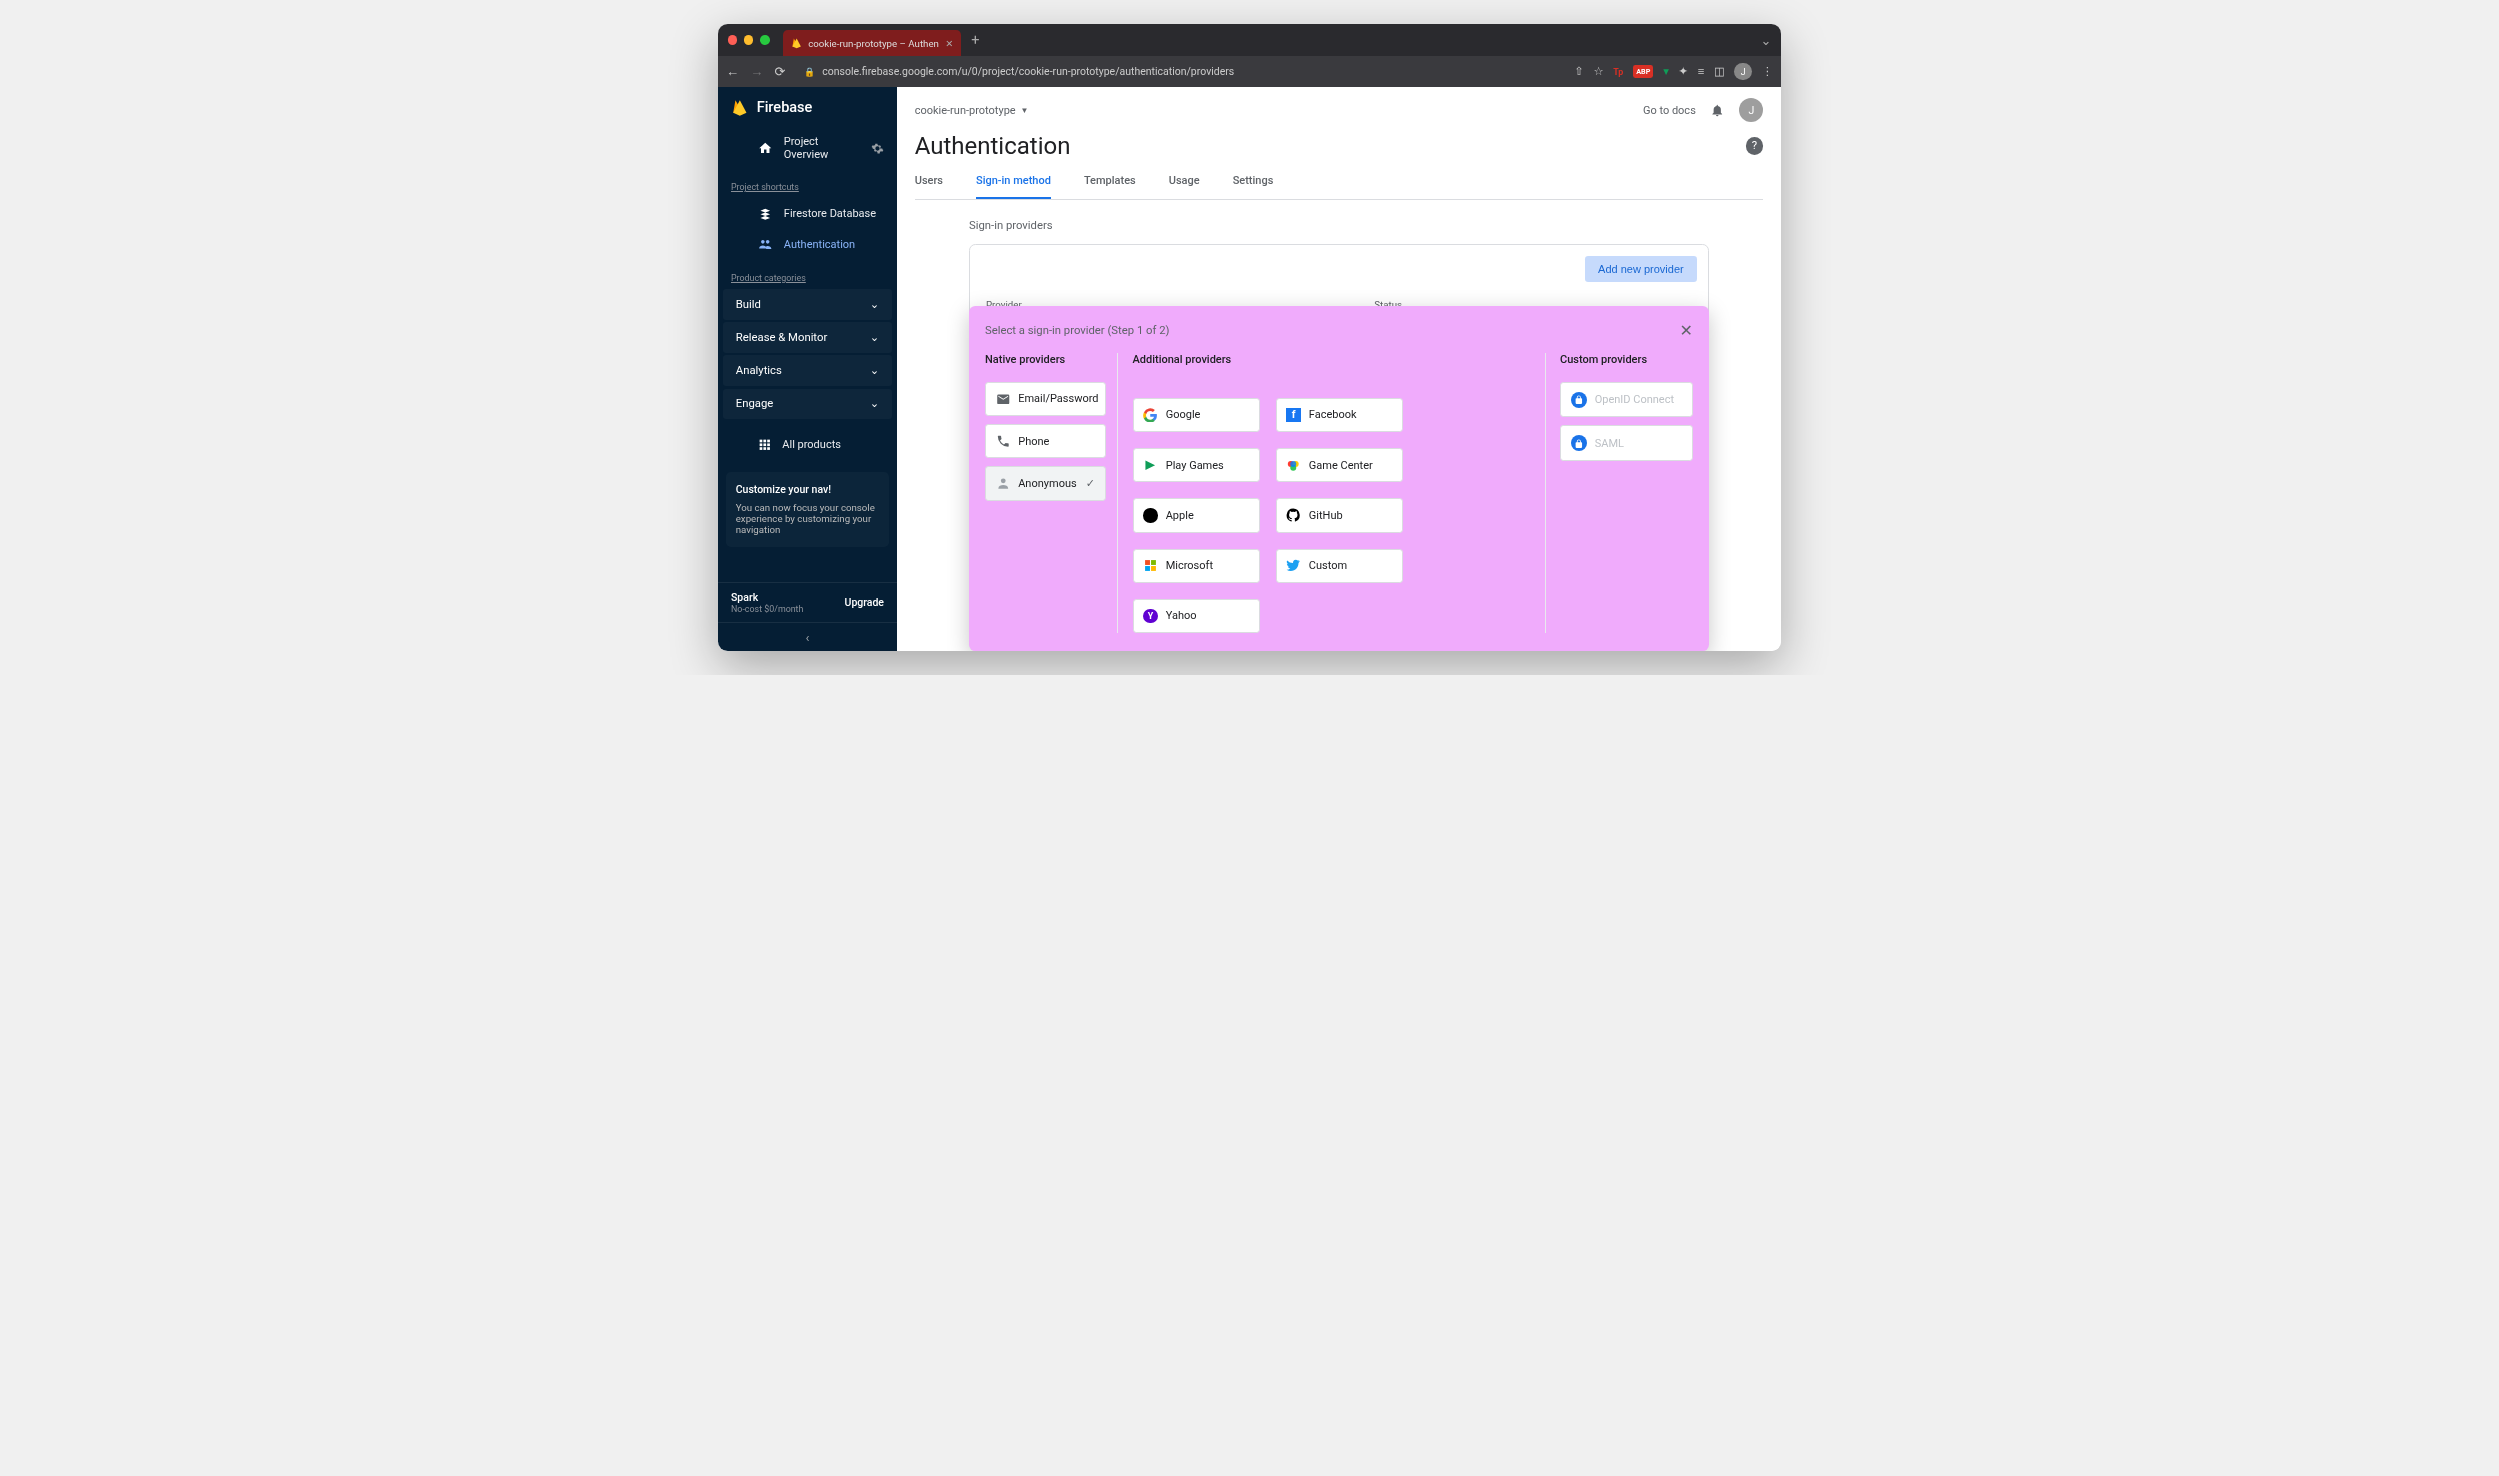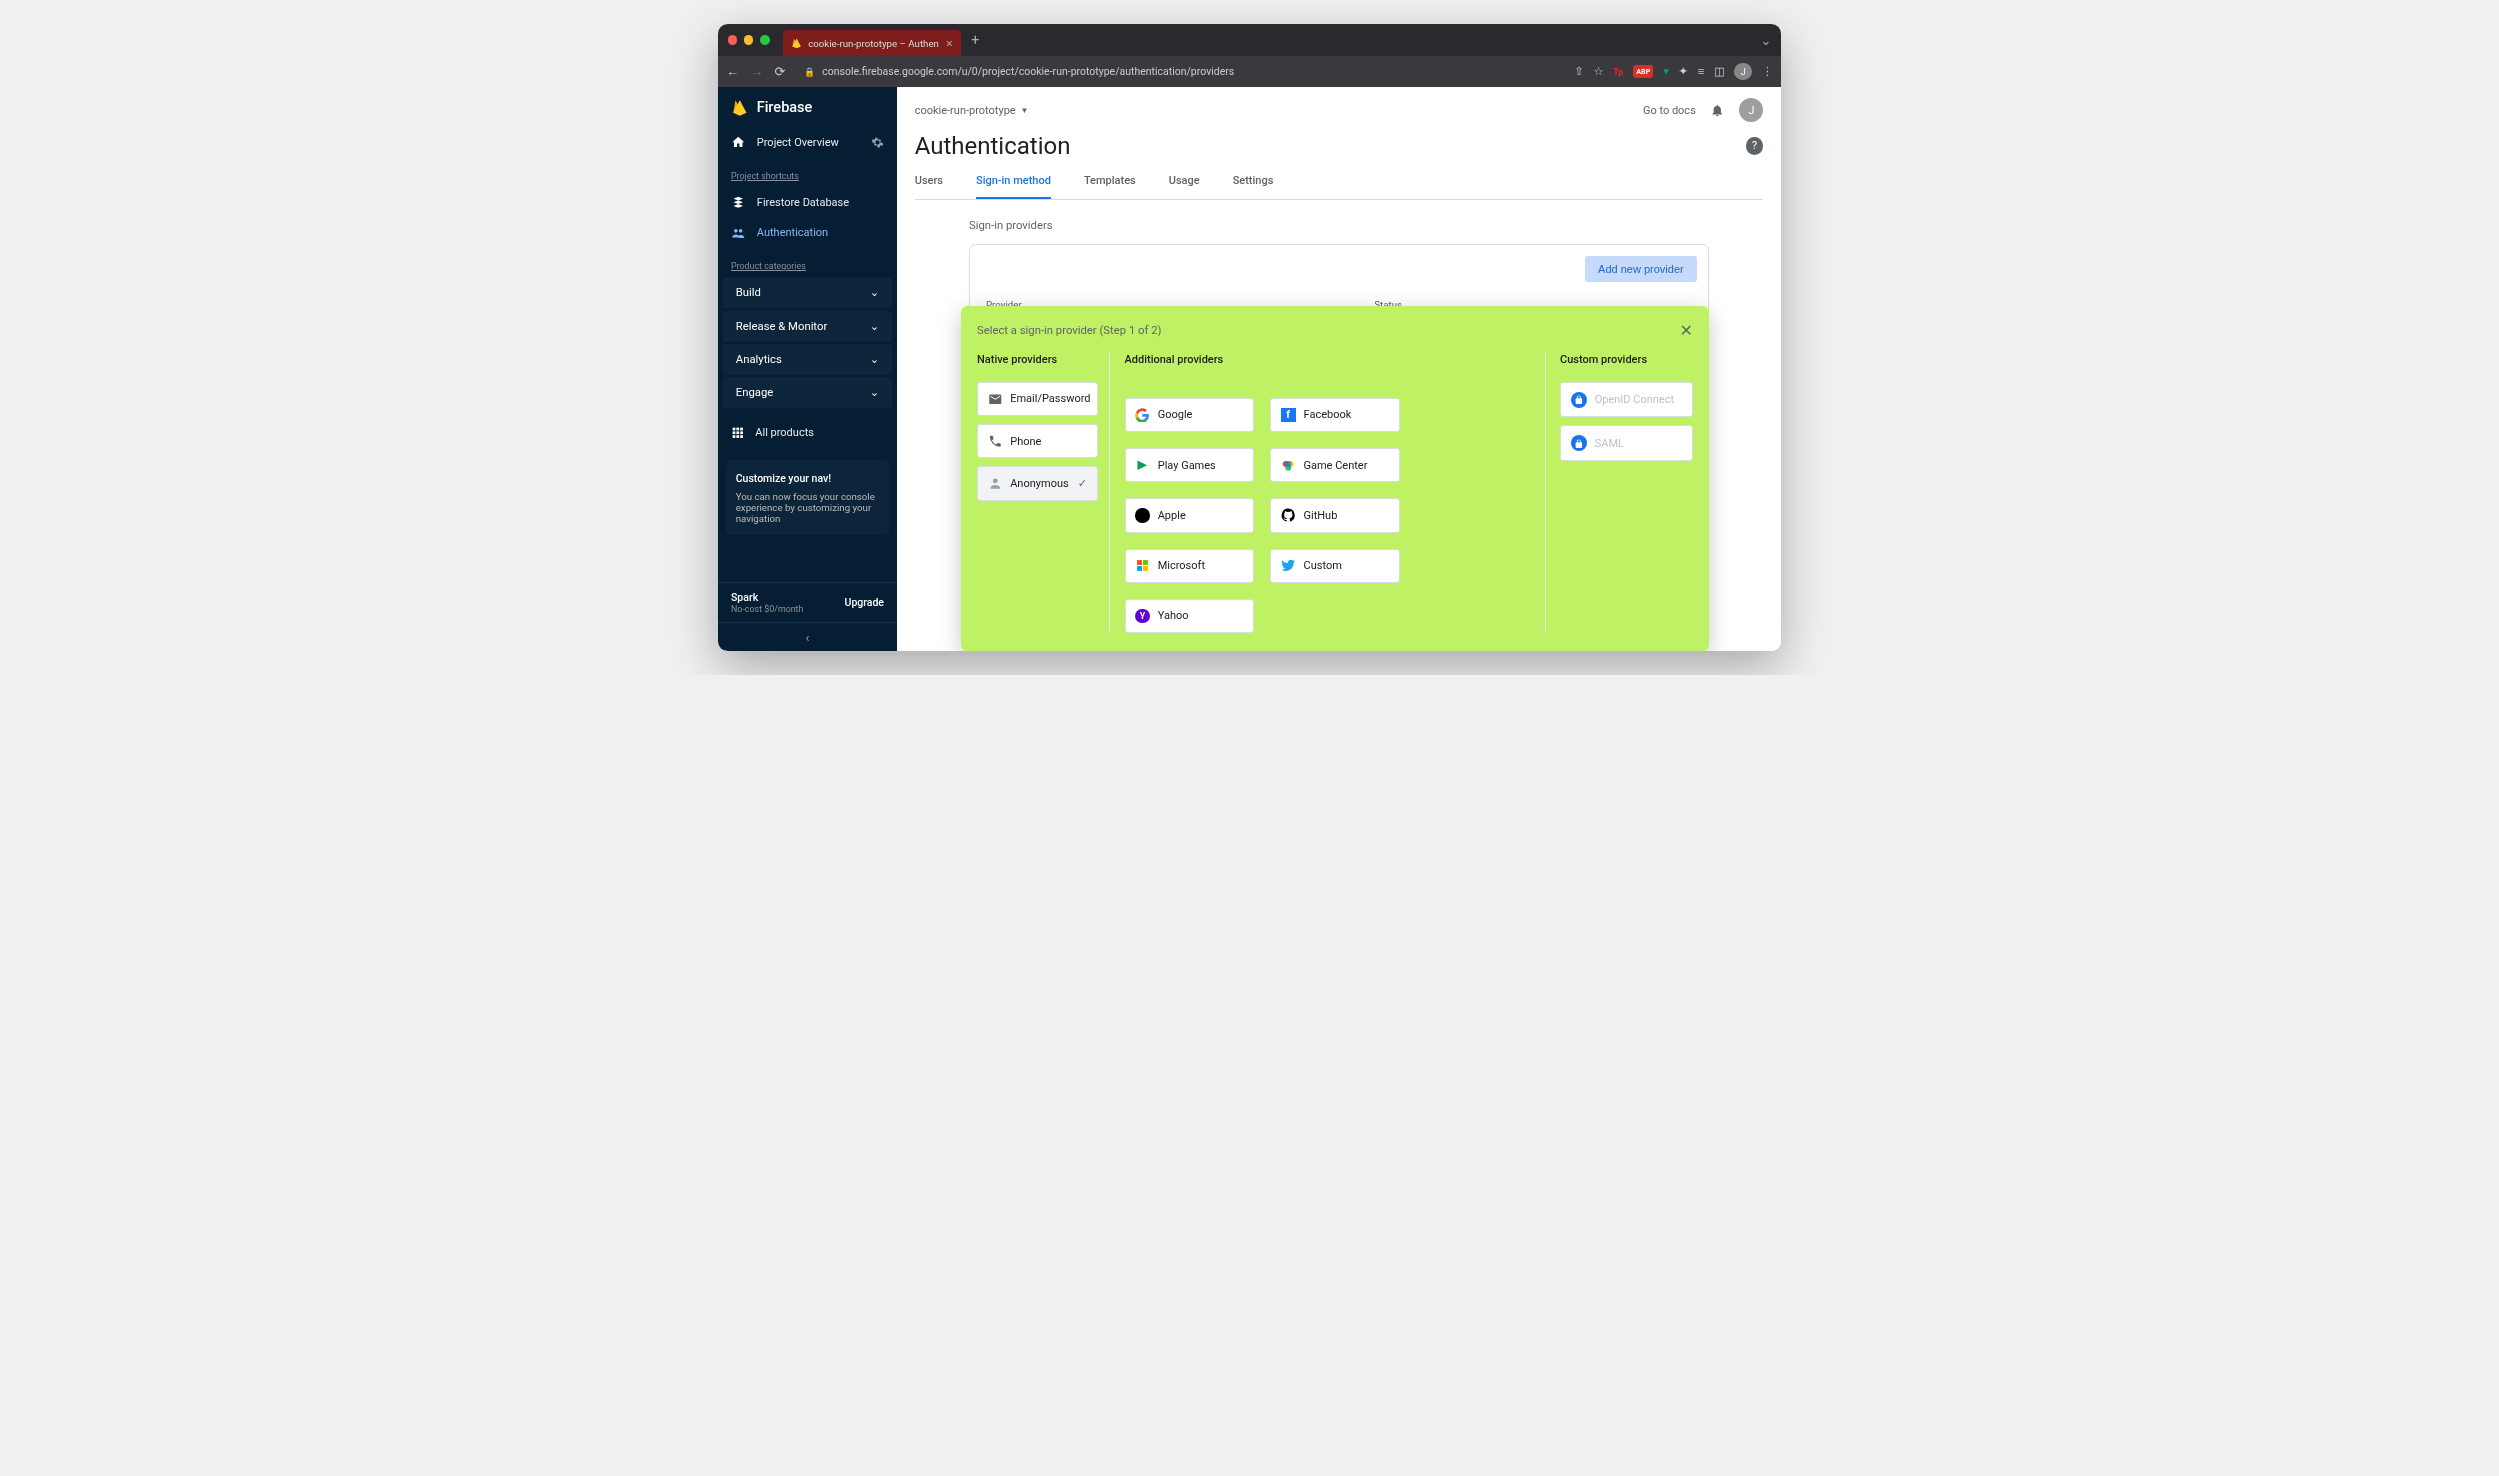--- a/index.html
+++ b/index.html
@@ -90,20 +90,21 @@
   font-weight: 500;
 }
 .sb-row {
   display: flex;
   align-items: center;
   padding: 8px 13px;
   gap: 11.3px;
   font-size: 11px;
   color: #e8eaed;
   cursor: pointer;
+  margin-left: 27px;
 }
 .sb-row .gear { margin-left: auto; color: #9aa0a6; }
 .sb-section-label {
   padding: 13px 13px 6.4px;
   font-size: 8.9px;
   color: #8a9099;
   text-decoration: underline;
 }
 .sb-row.active { color: #8ab4f8; }
 .sb-row.active .icon { color: #8ab4f8; }
@@ -233,24 +234,24 @@
   font-size: 11px;
 }
 .row-provider { flex: 0 0 55%; display: flex; align-items: center; gap: 9.7px; color: #9aa0a6; }
 .row-status { flex: 1; display: flex; align-items: center; gap: 6.4px; color: #9aa0a6; }
 .status-check { width: 13px; height: 13px; border-radius: 50%; background: #9aa0a6; color: #fff; display: flex; align-items: center; justify-content: center; font-size: 8px; }
 .advanced-label { color: #5f6368; font-size: 11.3px; margin-top: 21px; }
 
 
 .modal {
   position: absolute;
-  left: 64px;
+  left: 72px;
   right: 72px;
   top: 106px;
-  background: #bef264;
+  background: #f0abfc;
   border-radius: 6.4px;
   box-shadow: 0 6.4px 22.5px rgba(0,0,0,0.22);
   padding: 14.5px 16px 17.7px;
 }
 .modal-header { display: flex; align-items: center; justify-content: space-between; margin-bottom: 13px; }
 .modal-title { font-size: 11.3px; color: #5f6368; }
 .modal-close { color: #5f6368; font-size: 16px; cursor: pointer; }
 .modal-cols { display: flex; gap: 14.5px; }
 .modal-col { flex: 0 0 auto; }
 .modal-col.native { width: 133px; padding-right: 11.3px; border-right: 0.8px solid #e8eaed; }

